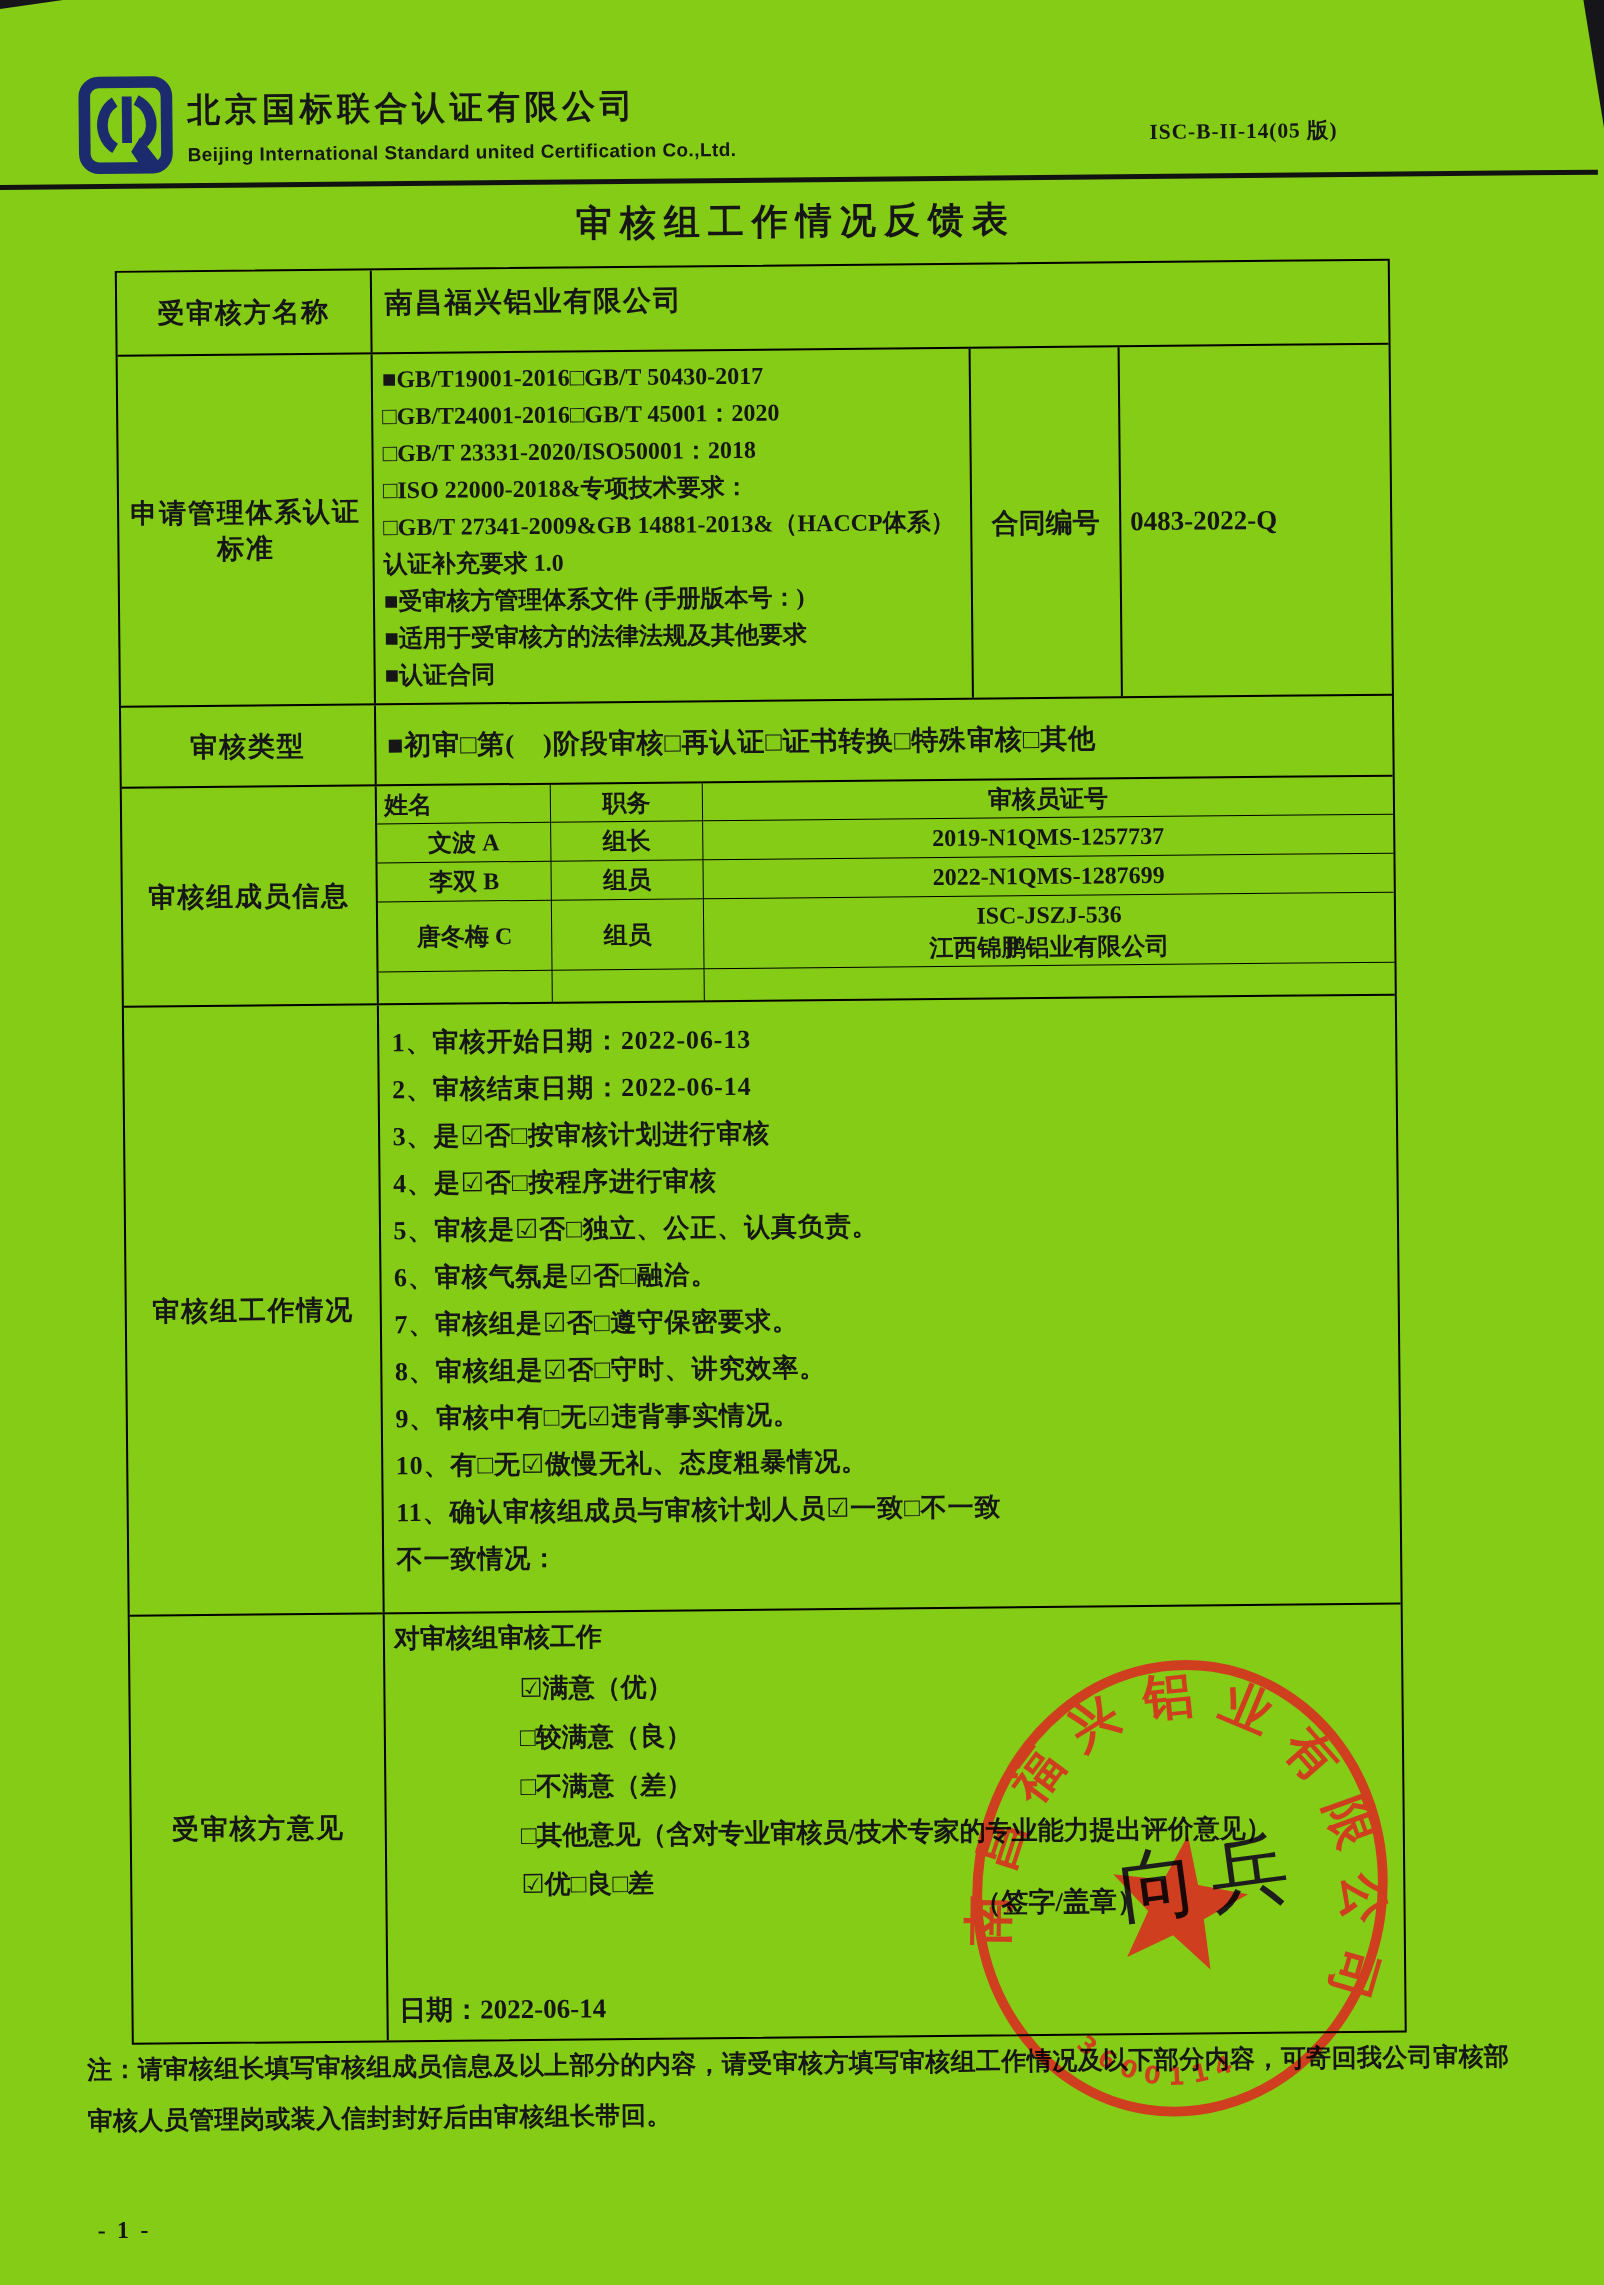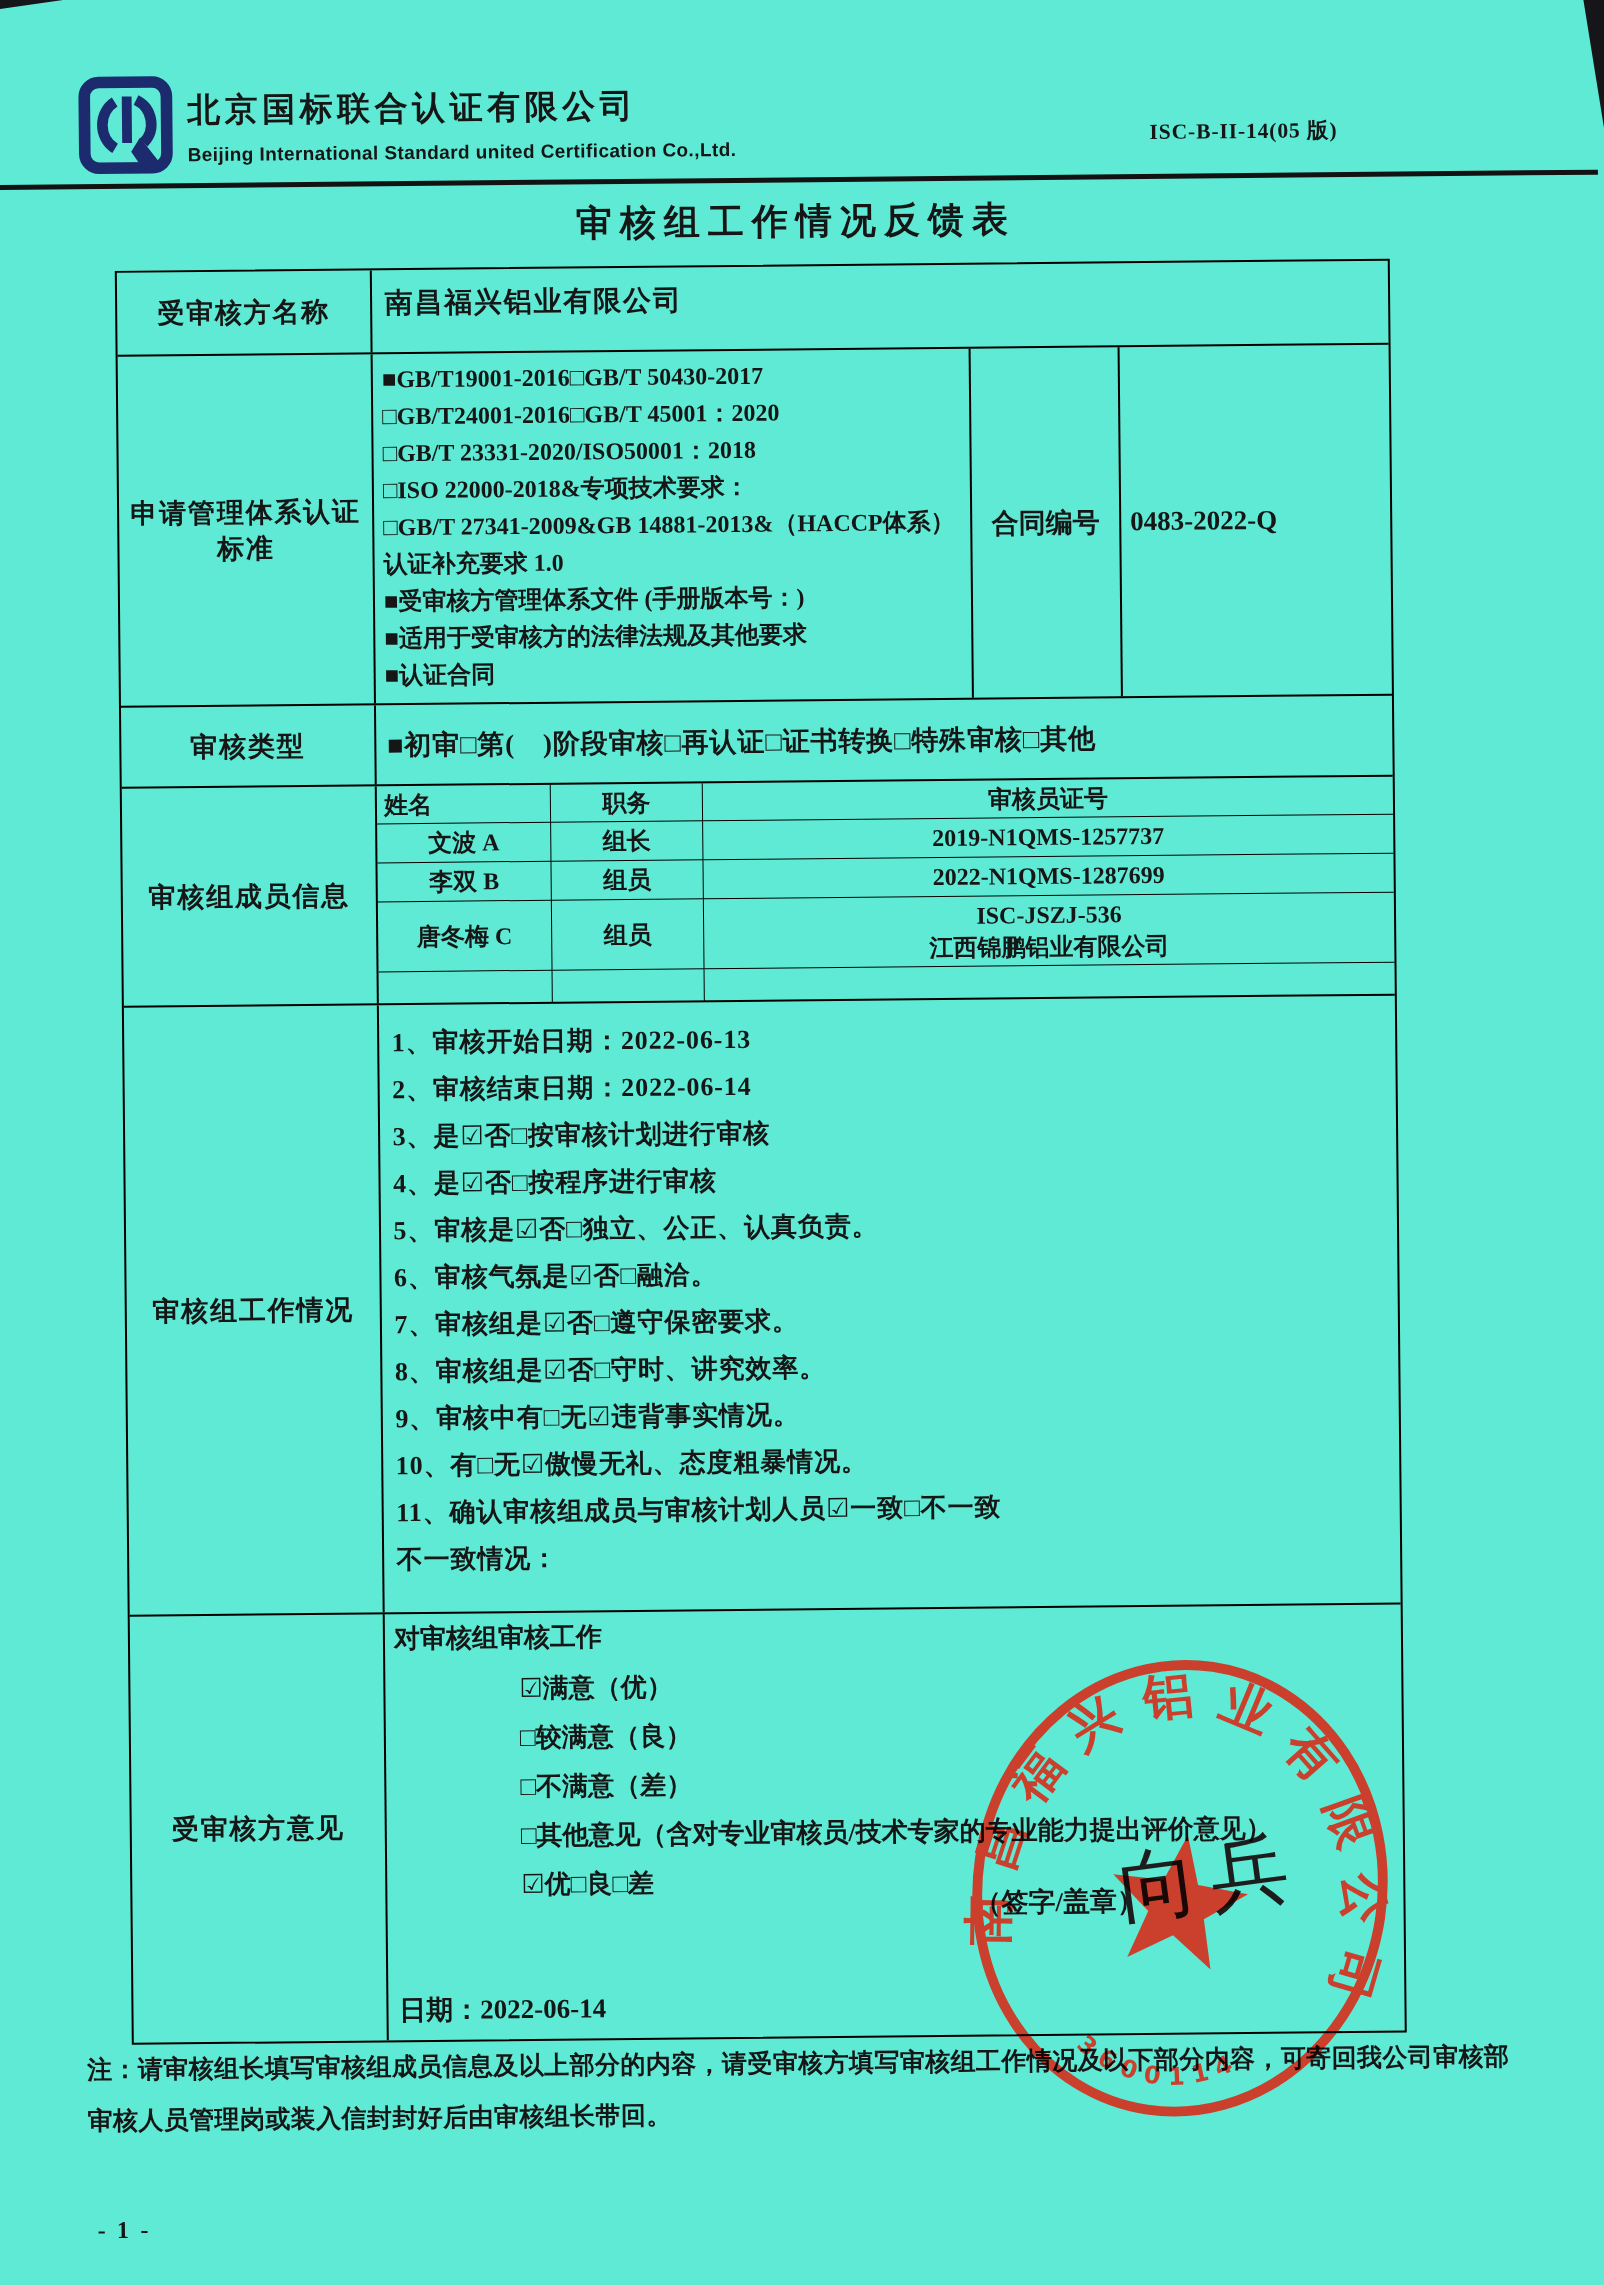--- a/index.html
+++ b/index.html
@@ -1,17 +1,17 @@
 <!DOCTYPE html>
 <html style="font-size:14.3px"><head>
 <meta charset="utf-8">
 <style>
   html,body{margin:0;padding:0;}
   body{width:1605px;height:2286px;background:#e8e6e0;}
-  .page{position:relative;width:1605px;height:2286px;background:#5eead4;overflow:hidden;
+  .page{position:relative;width:1605px;height:2286px;background:#84cc16;overflow:hidden;
         font-family:"Liberation Serif","DejaVu Sans","DejaVu Serif",serif;color:#161616;}
   .tilt{position:absolute;inset:0;transform:rotate(-0.55deg);transform-origin:52% 40%;}
 
   
   .art-tl{position:absolute;left:0;top:0;width:63px;height:9px;background:#15151a;
           clip-path:polygon(0 0,100% 0,0 100%);}
   .art-tr{position:absolute;right:0;top:0;width:27px;height:134px;background:#15151a;
           clip-path:polygon(100% 0,20% 0,100% 100%);}
 
   

